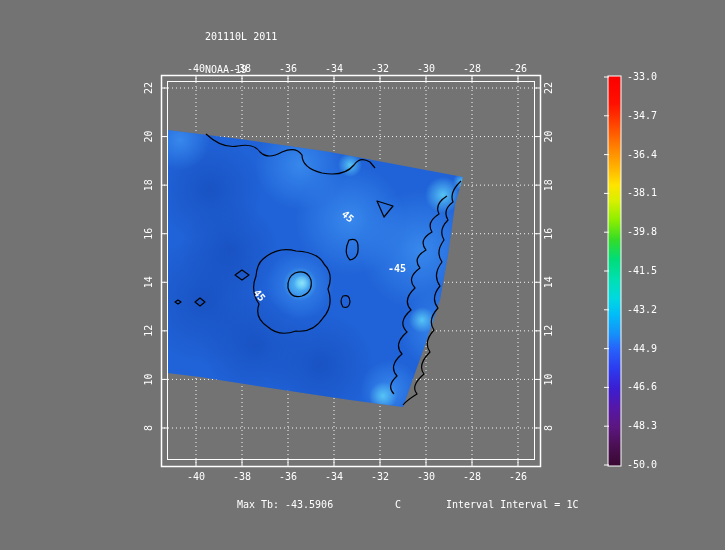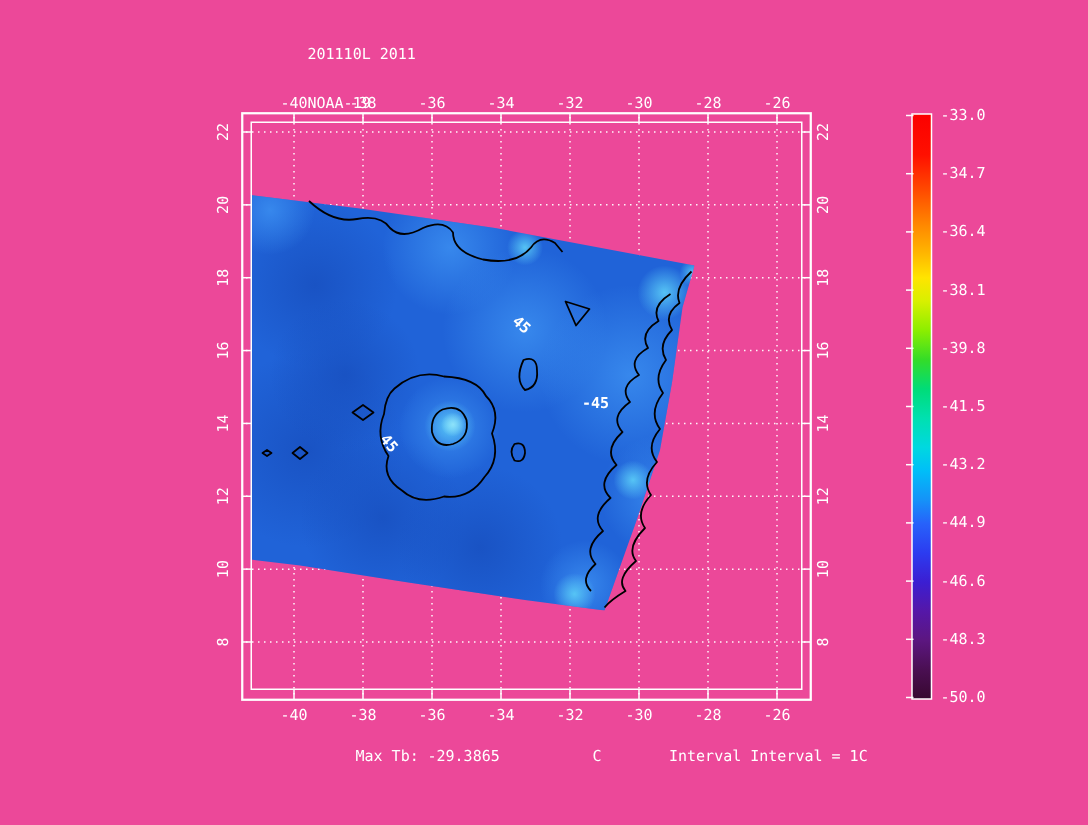--- a/index.html
+++ b/index.html
@@ -1,16 +1,16 @@
 <!DOCTYPE html>
 <html><head>
 <meta charset="utf-8">
 <style>
   html,body{margin:0;padding:0;background:#000;}
-  .canvas{position:relative;width:725px;height:550px;background:#ec4899;overflow:hidden;
+  .canvas{position:relative;width:725px;height:550px;background:#737373;overflow:hidden;
           font-family:"DejaVu Sans Mono",monospace;color:#fff;}
   .title-block{position:absolute;left:205px;top:9px;font-size:10px;line-height:11px;white-space:pre;}
   .footer-text{position:absolute;top:499px;font-size:10px;white-space:pre;padding-left:32px;}
   #plot-svg{position:absolute;left:0;top:0;}
   text{font-family:"DejaVu Sans Mono",monospace;fill:#ffffff;font-size:10px;}
   .contour{fill:none;stroke:#000;stroke-width:1.2;stroke-linejoin:round;}
 </style>
 </head>
 <body>
 
@@ -221,16 +221,16 @@
           <text x="627" y="390.4">-46.6</text>
           <line x1="604" y1="426.2" x2="609" y2="426.2" stroke="#fff" stroke-width="1"></line>
           <text x="627" y="429.2">-48.3</text>
           <line x1="604" y1="465" x2="609" y2="465" stroke="#fff" stroke-width="1"></line>
           <text x="627" y="468">-50.0</text>
         </g>
     </g>
   </svg>
 
   <div class="footer-text" style="left:205px">Max Tb:</div>
-  <div class="footer-text" style="left:253px">-29.3865</div>
+  <div class="footer-text" style="left:253px">-43.5906</div>
   <div class="footer-text" style="left:363px">C</div>
   <div class="footer-text" style="left:414px">Interval Interval = 1C</div>
 </div>
 
 </body></html>

